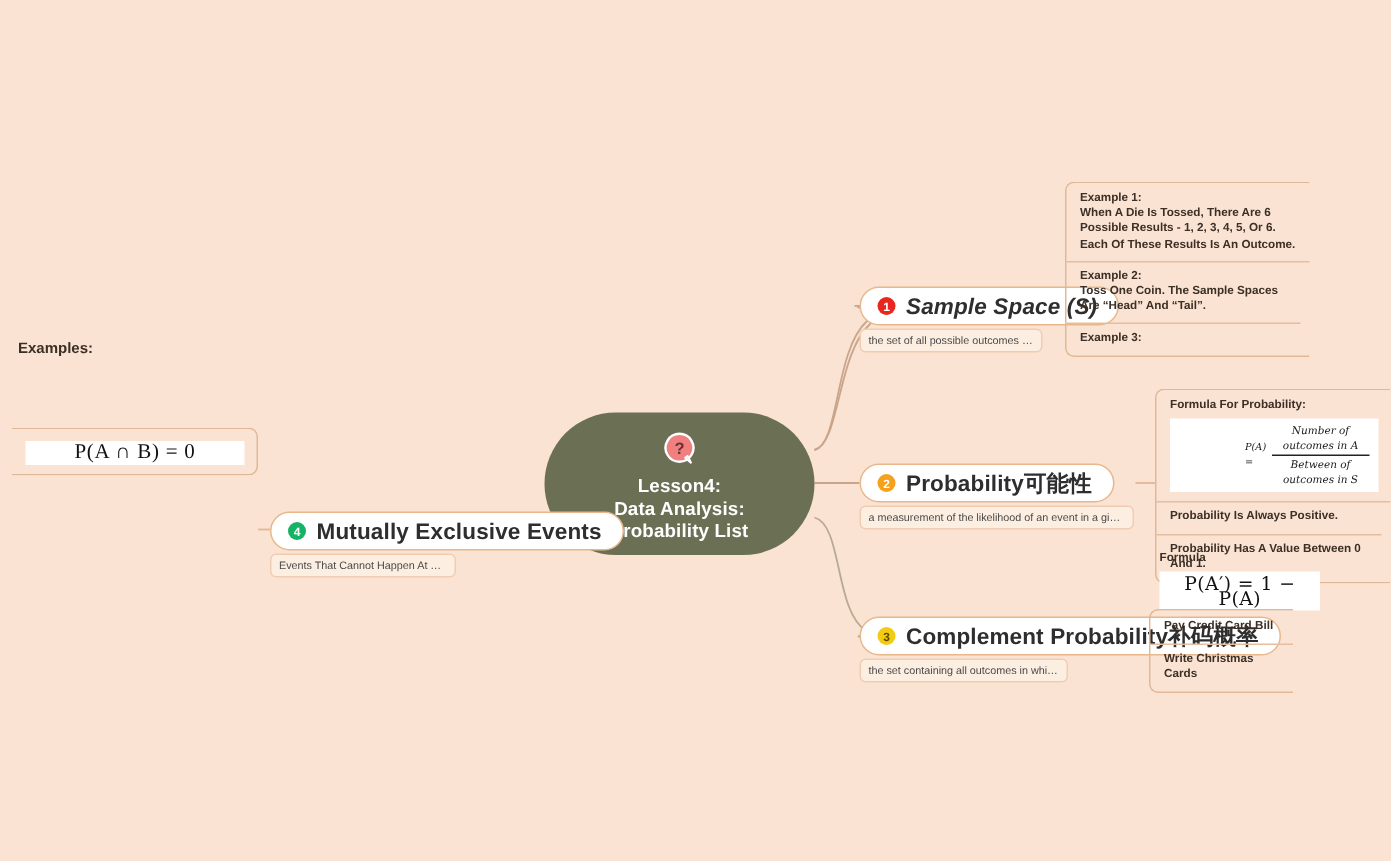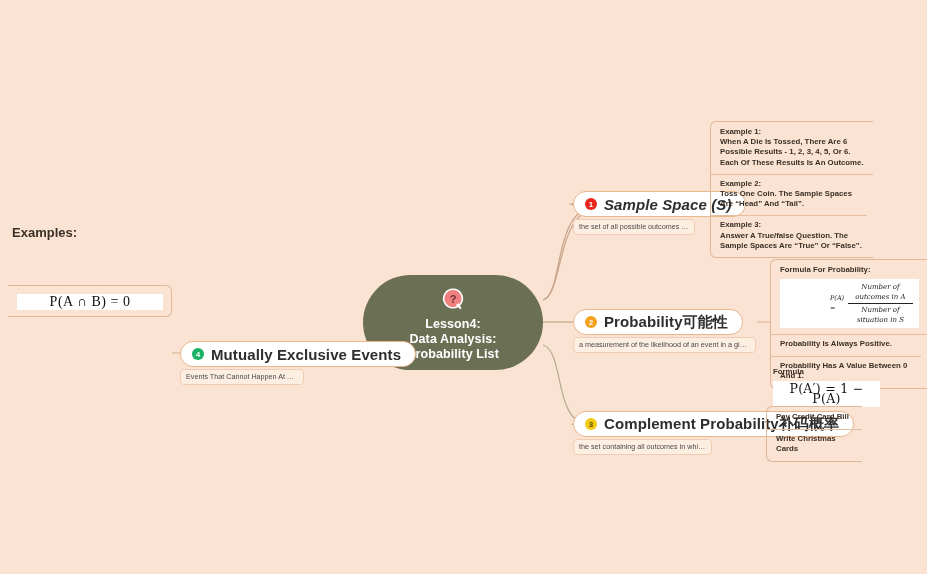--- a/index.html
+++ b/index.html
@@ -195,21 +195,21 @@
     font-weight: normal;
   }
   .plain-label {
     font-size: 7.8px;
     font-weight: bold;
     color: #3b2f26;
     line-height: 10.5px;
   }
   .free-text {
     position: absolute;
-    font-size: 13px;
+    font-size: 10px;
     line-height: 10.2px;
     color: #3b2f26;
     font-weight: bold;
     box-sizing: border-box;
   }
 </style>
 </head>
 <body>
 
 <div id="canvas">
@@ -249,39 +249,38 @@
     <div class="item noline">
       <span class="ex-title">Example 1:</span>
       <span class="ex-body">When A Die Is Tossed, There Are 6 Possible Results - 1, 2, 3, 4, 5, Or 6. Each Of These Results Is An Outcome.</span>
     </div>
     <div class="item">
       <span class="ex-title">Example 2:</span>
       <span class="ex-body">Toss One Coin. The Sample Spaces Are “Head” And “Tail”.</span>
     </div>
     <div class="item">
       <span class="ex-title">Example 3:</span>
-      <span class="ex-body">Answer A True/false Question. The Sample Spaces Are “True” Or “False”.</span>
     </div>
   </div>
 
   <div class="topic" style="left:573px; top:309px;">
     <span class="badge" style="background:#f5a11b">2</span>
     <span class="t-label">Probability可能性</span>
   </div>
   <div class="subtitle" style="left:573px; top:337px; width:183px;">a measurement of the likelihood of an event in a given sample spa...</div>
 
   <div class="group left-bracket" style="left:770px; top:259px; width:157px;">
     <div class="item noline">
       <span class="plain-label">Formula For Probability:</span>
       <span class="formula-box">
         <span class="frac">
           <span class="lhs">P(A) =</span>
           <span class="stack">
             <span class="num">Number of outcomes in A</span>
-            <span class="den">Number of situation in S</span>
+            <span class="den">Between of outcomes in S</span>
           </span>
         </span>
       </span>
     </div>
     <div class="item">
       <span class="plain-label">Probability Is Always Positive.</span>
     </div>
     <div class="item">
       <span class="plain-label">Probability Has A Value Between 0 And 1.</span>
     </div>

